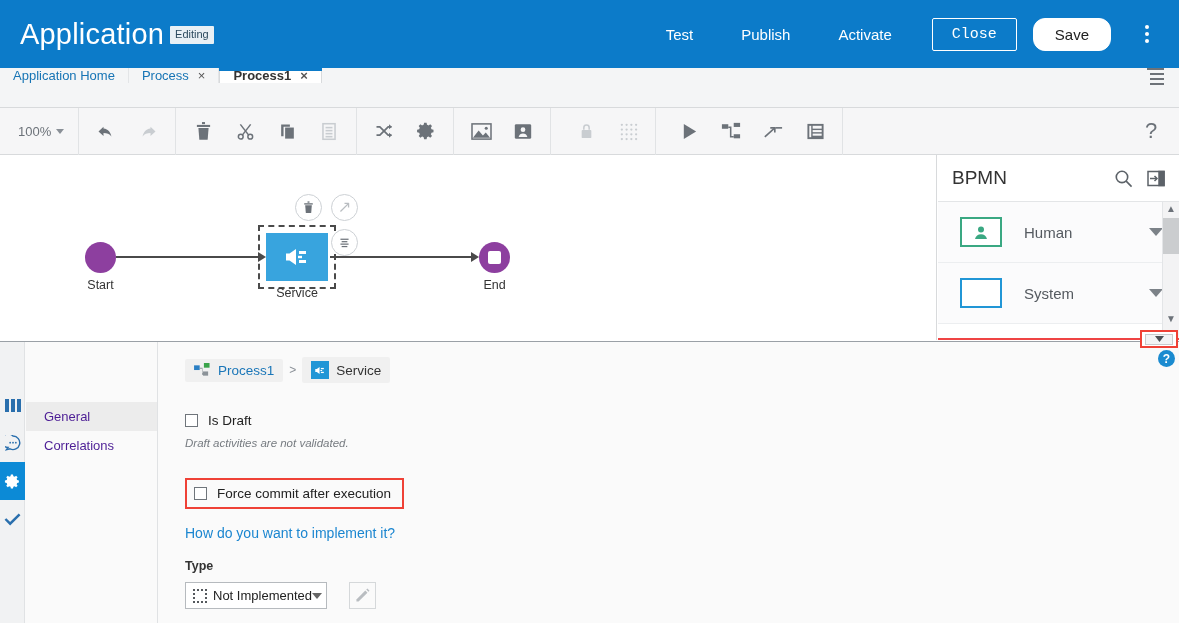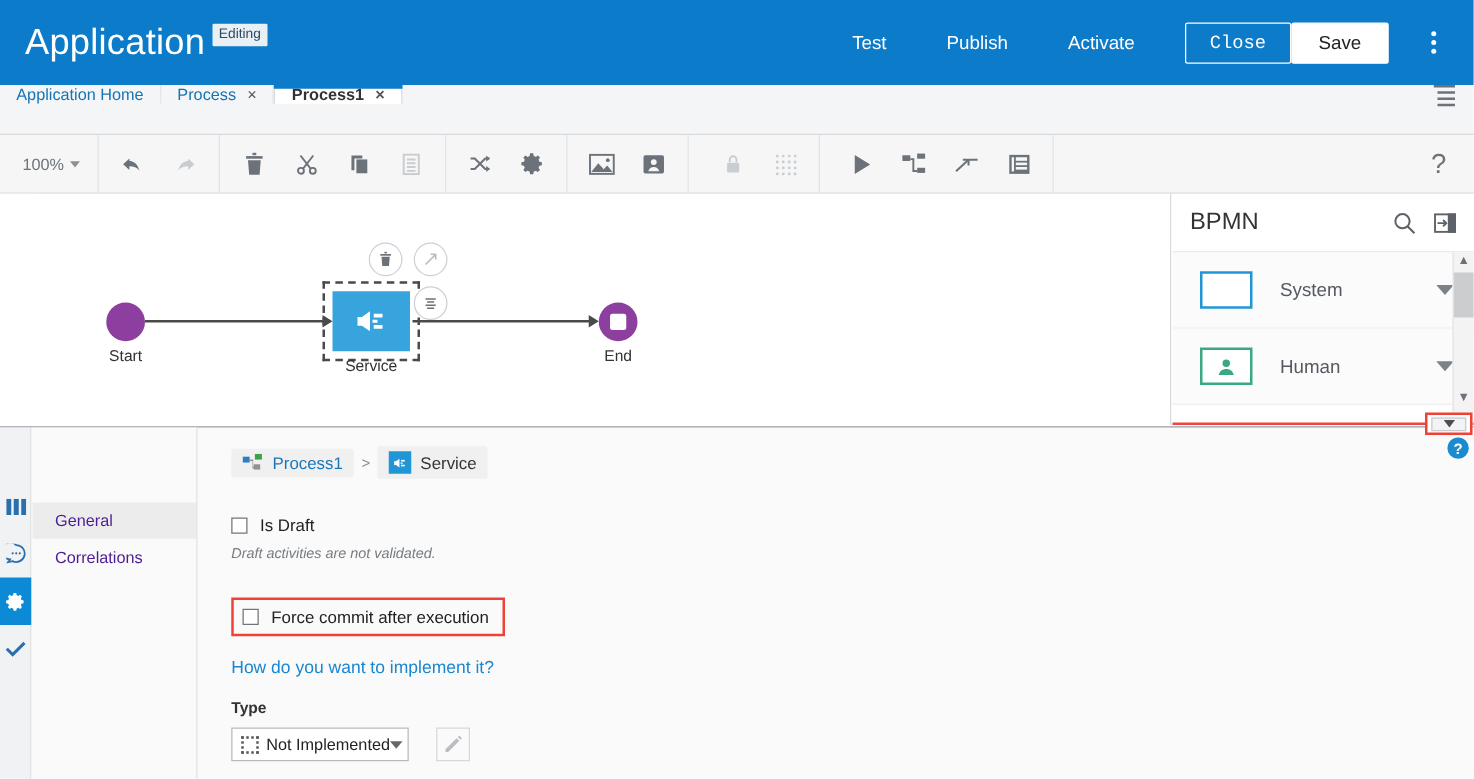--- a/index.html
+++ b/index.html
@@ -9,21 +9,21 @@
     background: #ffffff;
     overflow: hidden;
   }
   #app { position: relative; width: 1179px; height: 623px; }
 
   
   .header {
     position: absolute; left: 0; top: 0; width: 1179px; height: 68px;
     background: #0c7bc9; display: flex; align-items: center;
   }
-  .app-title-wrap { display: flex; align-items: flex-start; margin-left: 20px; }
+  .app-title-wrap { display: flex; align-items: center; margin-left: 20px; }
   .app-title {
     color: #ffffff; font-size: 29px; font-weight: 400; letter-spacing: .2px;
     line-height: 34px;
   }
   .editing-badge {
     background: #e8f0f5; color: #2b4a5e; font-size: 11px; line-height: 13px;
     padding: 2px 5px 3px 5px; margin-left: 6px; margin-top: 2px; border-radius: 1px;
     white-space: nowrap;
   }
   .header-actions { margin-left: auto; display: flex; align-items: center; }
@@ -31,22 +31,22 @@
     color: #ffffff; font-size: 15px; padding: 0 24px; cursor: pointer;
     white-space: nowrap;
   }
   .btn-close {
     border: 1px solid #ffffff; color: #ffffff; background: transparent;
     font-size: 15px; padding: 7px 19px; margin-left: 16px; cursor: pointer;
     font-family: Liberation Mono, monospace; border-radius: 2px;
   }
   .btn-save {
     border: 1px solid #ffffff; color: #222222; background: #ffffff;
-    font-size: 15px; padding: 7px 21px; cursor: pointer;
-    font-family: inherit; border-radius: 2px;
+    font-size: 15px; padding: 7px 21px; margin-left: 16px; cursor: pointer;
+    font-family: inherit; border-radius: 12px;
   }
   .kebab {
     width: 40px; height: 40px; margin-left: 16px; margin-right: 12px;
     display: flex; flex-direction: column; align-items: center; justify-content: center;
     cursor: pointer; gap: 3px;
   }
   .kebab i { width: 4px; height: 4px; background: #ffffff; border-radius: 50%; display: block; }
 
   
   .tabbar {
@@ -554,32 +554,32 @@
             <rect x="1" y="1.5" width="16" height="14"></rect>
             <rect x="12" y="1.5" width="5" height="14" fill="currentColor"></rect>
             <line x1="3" y1="8.5" x2="9.5" y2="8.5"></line>
             <path d="M7.5 6l2.5 2.5-2.5 2.5"></path>
           </svg>
         </span>
       </div>
     </div>
     <div class="palette-body">
       <div class="pal-row">
-        <div class="pal-thumb sys"></div>
-        <span class="pal-label">System</span>
-        <span class="pal-chev"></span>
-      </div>
-      <div class="pal-row">
         <div class="pal-thumb">
           <svg width="16" height="15" viewBox="0 0 16 15" fill="#3aa882">
             <circle cx="8" cy="4.6" r="3"></circle>
             <path d="M2 14c.7-3.2 3-4.8 6-4.8s5.3 1.6 6 4.8H2z"></path>
           </svg>
         </div>
         <span class="pal-label">Human</span>
+        <span class="pal-chev"></span>
+      </div>
+      <div class="pal-row">
+        <div class="pal-thumb sys"></div>
+        <span class="pal-label">System</span>
         <span class="pal-chev"></span>
       </div>
       <div class="pal-scroll">
         <span class="sc-arrow">▲</span>
         <span class="sc-thumb"></span>
         <span class="sc-arrow" style="margin-top:58px">▼</span>
       </div>
     </div>
   </div>
 

